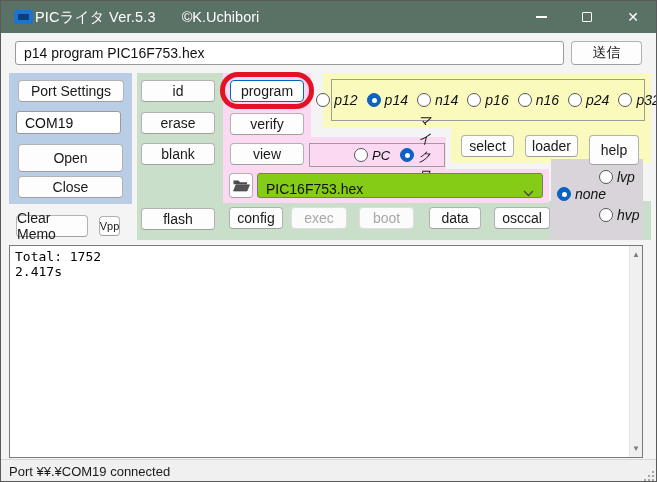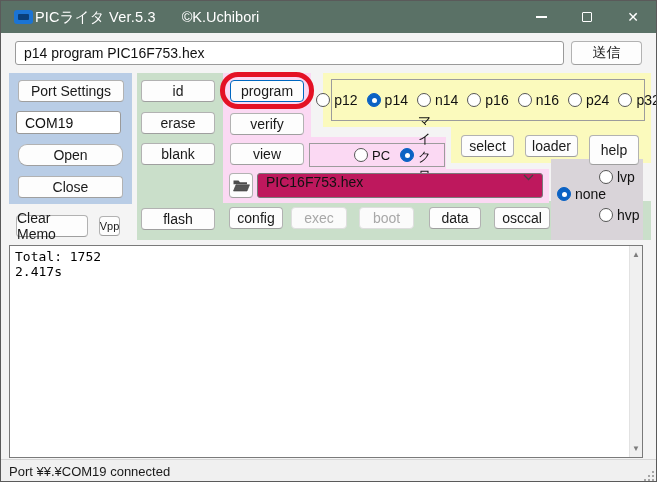--- a/index.html
+++ b/index.html
@@ -42,34 +42,34 @@
   .p-blue   { left:8px;  top:72px;  width:123px; height:131px; background:var(--blue,#b9cde6); }
   .p-green-col   { left:136px; top:72px;  width:86px;  height:167px; background:var(--green,#cadfca); }
   .p-green-strip { left:222px; top:200px; width:428px; height:39px;  background:var(--green,#cadfca); }
   .p-pink-a { left:222px; top:72px;  width:88px;  height:96px;  background:var(--pink,#fbd9f3); }
   .p-pink-b { left:302px; top:136px; width:143px; height:32px;  background:var(--pink,#fbd9f3); }
   .p-pink-c { left:222px; top:168px; width:326px; height:34px;  background:var(--pink,#fbd9f3); }
   .p-yellow-a { left:322px; top:72px;  width:328px; height:54px; background:var(--yellow,#fbfabd); }
   .p-yellow-b { left:450px; top:126px; width:200px; height:36px; background:var(--yellow,#fbfabd); }
   .p-gray  { left:550px; top:158px; width:92px; height:81px; background:var(--gray,#d9d4d9); }
   
-  .radio-item { display:inline-flex; align-items:center; gap:4px; }
+  .radio-item { display:inline-flex; align-items:center; gap:4px;font-style:italic; }
   .radio-dot { width:14px; height:14px; min-width:14px; border:1px solid #565656; border-radius:50%; background:#fff; display:inline-block; position:relative; }
   .radio-dot.checked { background:var(--accent,#0b62c4); border-color:var(--accent,#0b62c4); }
   .radio-dot.checked::after { content:""; position:absolute; left:4px; top:4px; width:5px; height:5px; background:#fff; border-radius:50%; }
   .radio-label { font-size:14px; color:#111; }
   .groupbox { position:absolute; border:1px solid #9c9c9c; background:transparent; }
   .gb-device { left:330px; top:78px; width:314px; height:42px; display:flex; align-items:center; justify-content:center; gap:9px; }
   .gb-source { left:308px; top:142px; width:136px; height:24px; display:flex; align-items:center; justify-content:center; gap:10px;padding-left:44px; }
   .gb-source .radio-label { font-size:13px; }
   
   .combo {
     position:absolute; left:256px; top:172px; width:286px; height:25px;
-    background:#be185d; border:1px solid #7a7a7a; border-radius:3px;
-    display:flex; align-items:flex-start; font-size:14px; color:#111; padding:0 8px;
+    background:#84cc16; border:1px solid #7a7a7a; border-radius:3px;
+    display:flex; align-items:flex-end; font-size:14px; color:#111; padding:0 8px;
   }
   .combo .chev { margin-left:auto; }
   
   .red-ring {
     position:absolute; left:219px; top:71px; width:94px; height:37px;
     border:5px solid var(--red,#e41225); border-radius:18px; pointer-events:none; z-index:5;
   }
   
   .memo {
     position:absolute; left:8px; top:244px; width:634px; height:213px;
@@ -131,21 +131,21 @@
   <div class="panel p-green-strip"></div>
   <div class="panel p-pink-a"></div>
   <div class="panel p-pink-b"></div>
   <div class="panel p-pink-c"></div>
   <div class="panel p-yellow-a"></div>
   <div class="panel p-yellow-b"></div>
   <div class="panel p-gray"></div>
 
   <div class="btn" style="left:17px; top:79px; width:106px; height:22px;">Port Settings</div>
   <input class="cmd-input" style="left: 15px; top: 110px; width: 105px; height: 23px; border-radius: 3px;" value="COM19">
-  <div class="btn" style="left:17px; top:143px; width:105px; height:22px;border-radius:9px;">Open</div>
+  <div class="btn" style="left:17px; top:143px; width:105px; height:28px;">Open</div>
   <div class="btn" style="left:17px; top:175px; width:105px; height:22px;">Close</div>
   <div class="btn" style="left:15px; top:214px; width:72px; height:22px;">Clear Memo</div>
   <div class="btn" style="left:98px; top:215px; width:21px; height:20px; font-size:11px;">Vpp</div>
 
   <div class="btn" style="left:140px; top:79px; width:74px; height:22px;">id</div>
   <div class="btn" style="left:140px; top:111px; width:74px; height:22px;">erase</div>
   <div class="btn" style="left:140px; top:142px; width:74px; height:22px;">blank</div>
   <div class="btn" style="left:140px; top:207px; width:74px; height:22px;">flash</div>
 
   <div class="red-ring"></div>

